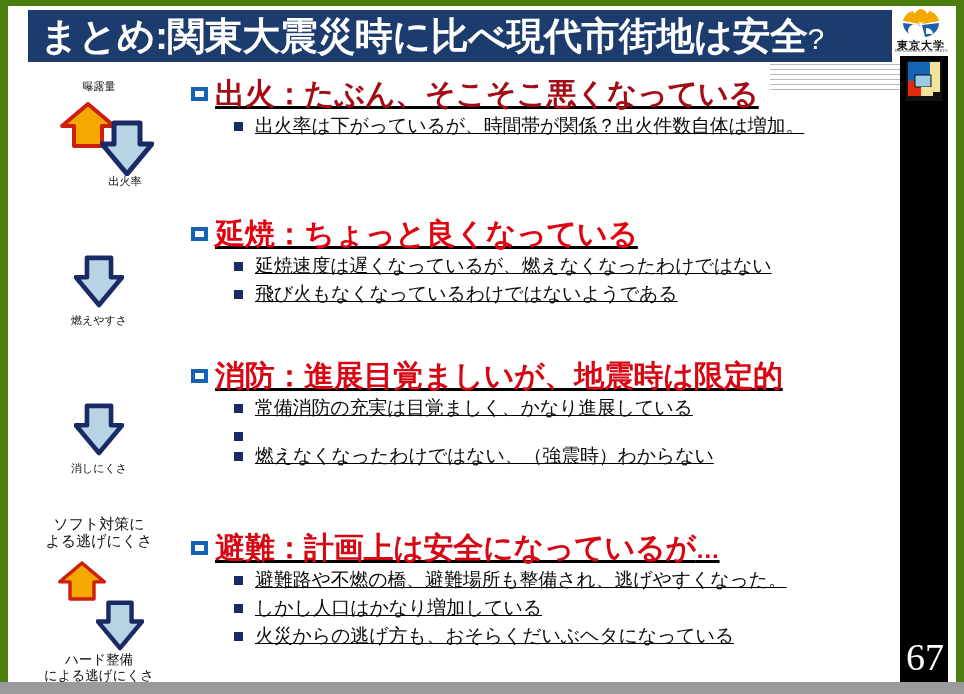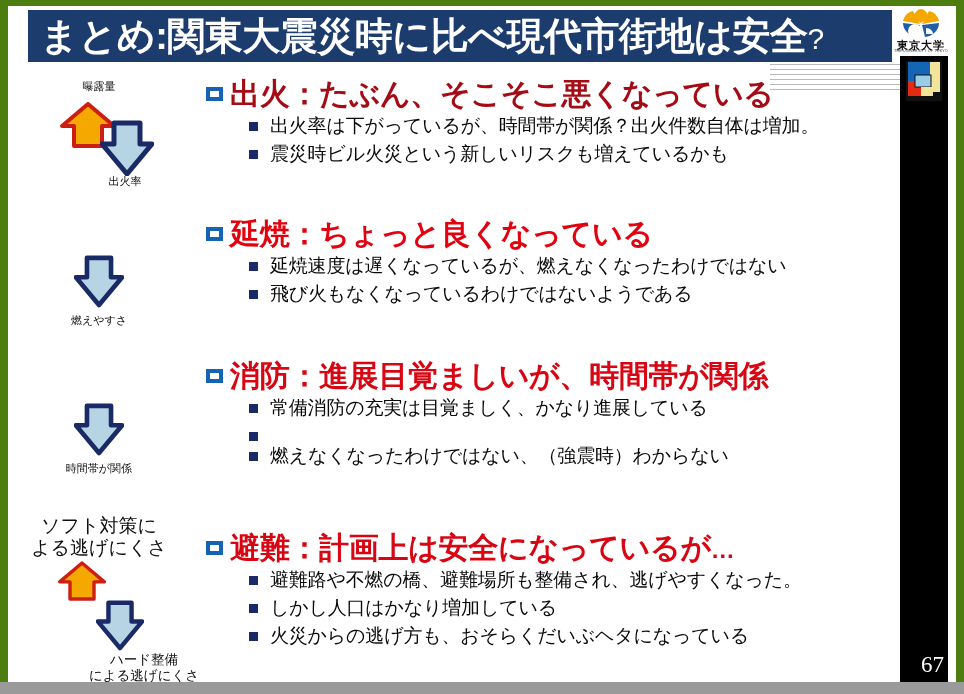--- a/index.html
+++ b/index.html
@@ -81,21 +81,21 @@
     top: 55px;
     width: 36px;
     height: 40px;
   }
   .page-num {
     position: absolute;
     right: 12px;
     bottom: 6px;
     color: #ffffff;
     font-family: "Liberation Serif", "DejaVu Serif", serif;
-    font-size: 23px;
+    font-size: 38px;
     line-height: 1;
   }
   
   .utokyo-logo {
     position: absolute;
     right: 6px;
     top: -2px;
     width: 58px;
     height: 58px;
     background: #ffffff;
@@ -154,22 +154,23 @@
   
   .main-col {
     position: absolute;
     left: 182px;
     top: 62px;
     width: 710px;
     height: 614px;
   }
   .sec {
     position: absolute;
-    left: 16px;
+    left: 1px;
     width: 710px;
+    text-decoration: underline;
   }
   .sec-head {
     display: flex;
     align-items: flex-start;
     margin-bottom: 2px;
   }
   .sq-open {
     flex: 0 0 auto;
     width: 17px;
     height: 14px;
@@ -281,50 +282,46 @@
       <div class="lbl" style="top:107px;padding-left:26px;">出火率</div>
 
       <svg class="arrow" style="left:66px; top:185px;" width="50" height="56" viewBox="0 0 54 56">
         <path d="M27 54 L52 24 L40 24 L40 3 L14 3 L14 24 L2 24 Z" fill="#b6d4e3" stroke="#1a2a66" stroke-width="5" stroke-linejoin="round"></path>
       </svg>
       <div class="lbl" style="top:246px;">燃えやすさ</div>
 
       <svg class="arrow" style="left:66px; top:333px;" width="50" height="56" viewBox="0 0 54 56">
         <path d="M27 54 L52 24 L40 24 L40 3 L14 3 L14 24 L2 24 Z" fill="#b6d4e3" stroke="#1a2a66" stroke-width="5" stroke-linejoin="round"></path>
       </svg>
-      <div class="lbl" style="top:394px;">時間帯が関係</div>
-
-      <div class="lbl" style="top:447px; font-size:19px;">ソフト対策に
+      <div class="lbl" style="top:394px;">消しにくさ</div>
+
+      <div class="lbl" style="top:447px; font-size:15px;">ソフト対策に
 よる逃げにくさ</div>
       <svg class="arrow" style="left:50px; top:492px;" width="48" height="42" viewBox="0 0 56 46">
         <path d="M28 2 L54 24 L42 24 L42 44 L14 44 L14 24 L2 24 Z" fill="#f5a800" stroke="#cc1f11" stroke-width="4" stroke-linejoin="round"></path>
       </svg>
       <svg class="arrow" style="left:88px; top:531px;" width="48" height="52" viewBox="0 0 54 56">
         <path d="M27 54 L52 24 L40 24 L40 3 L14 3 L14 24 L2 24 Z" fill="#b6d4e3" stroke="#1a2a66" stroke-width="5" stroke-linejoin="round"></path>
       </svg>
-      <div class="lbl" style="top:584px; font-size:13.5px;margin-left:45px;">ハード整備
+      <div class="lbl" style="top:584px; font-size:13.5px;">ハード整備
 による逃げにくさ</div>
     </div>
 
     <div class="main-col">
 
       <div class="sec" style="top:8px;">
         <div class="sec-head">
           <span class="sq-open"></span>
           <span class="sec-title" style="color:#a50b14;"><span>出火：たぶん、そこそこ悪くなっている</span><span class="ell"></span></span>
         </div>
         <ul class="bullets">
           <li>
               <span class="sq-fill"></span>
               <span class="bul-txt">出火率は下がっているが、時間帯が関係？出火件数自体は増加。</span>
             </li>
-          <li>
-              <span class="sq-fill"></span>
-              <span class="bul-txt">震災時ビル火災という新しいリスクも増えているかも</span>
-            </li>
         </ul>
       </div>
 
       <div class="sec" style="top:148px;">
         <div class="sec-head">
           <span class="sq-open"></span>
           <span class="sec-title" style="color:#e3000f;"><span>延焼：ちょっと良くなっている</span><span class="ell"></span></span>
         </div>
         <ul class="bullets">
           <li>
@@ -334,21 +331,21 @@
           <li>
               <span class="sq-fill"></span>
               <span class="bul-txt">飛び火もなくなっているわけではないようである</span>
             </li>
         </ul>
       </div>
 
       <div class="sec" style="top:290px;">
         <div class="sec-head">
           <span class="sq-open"></span>
-          <span class="sec-title" style="color:#d80512;"><span>消防：進展目覚ましいが、時間帯が関係</span><span class="ell"></span></span>
+          <span class="sec-title" style="color:#d80512;"><span>消防：進展目覚ましいが、地震時は限定的</span><span class="ell"></span></span>
         </div>
         <ul class="bullets">
           <li>
               <span class="sq-fill"></span>
               <span class="bul-txt">常備消防の充実は目覚ましく、かなり進展している</span>
             </li>
           <li>
               <span class="sq-fill"></span>
             </li>
           <li>

